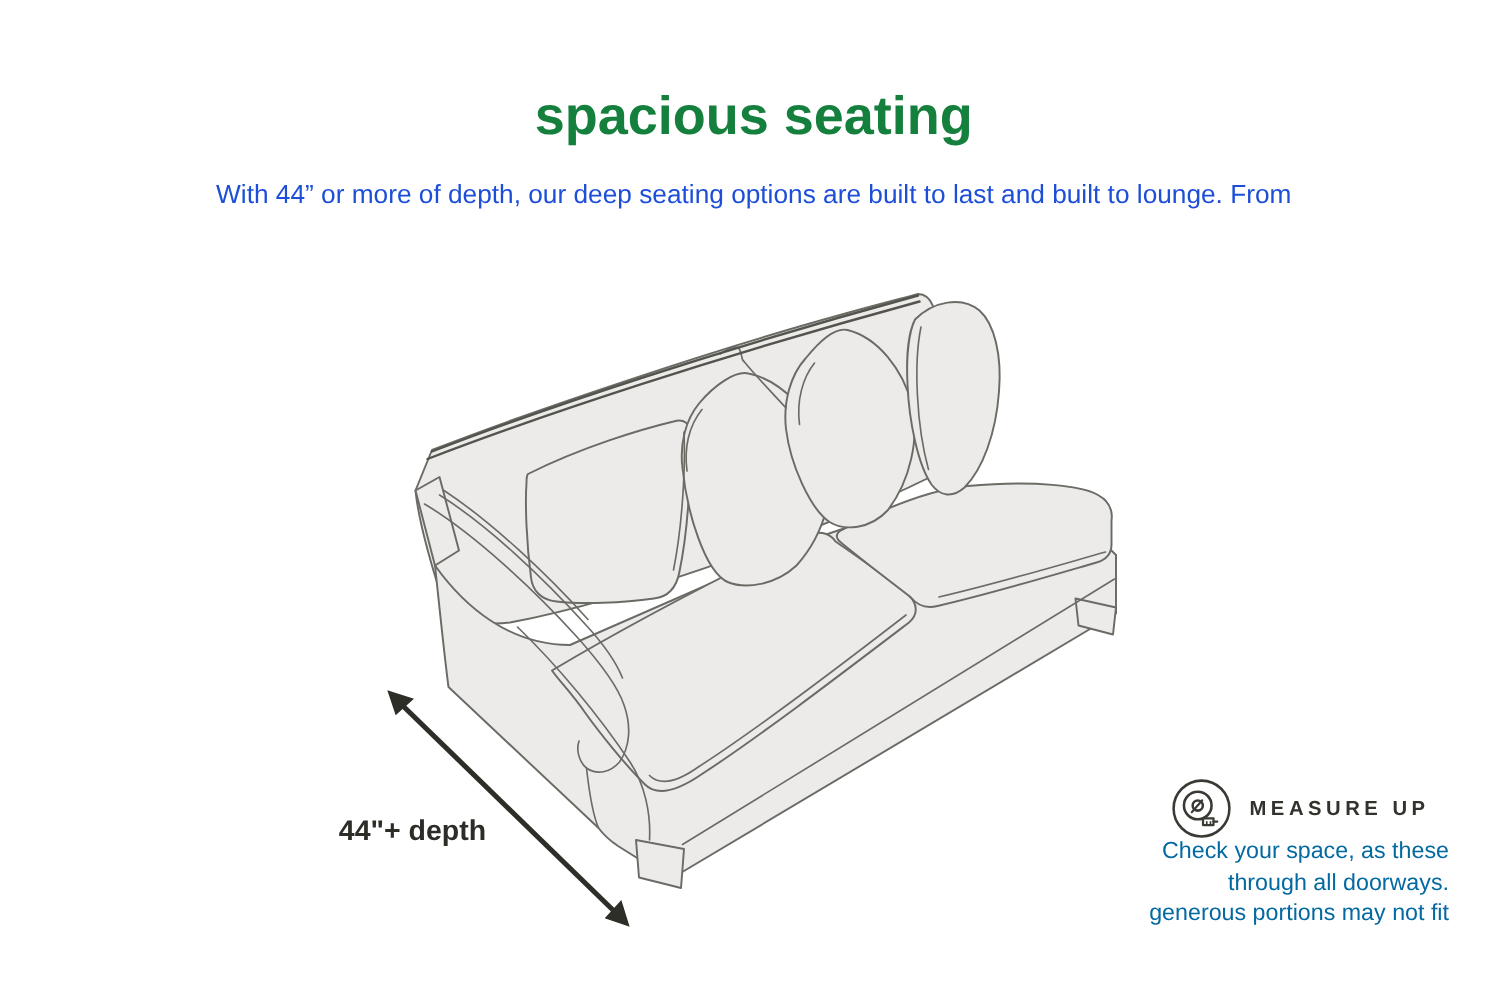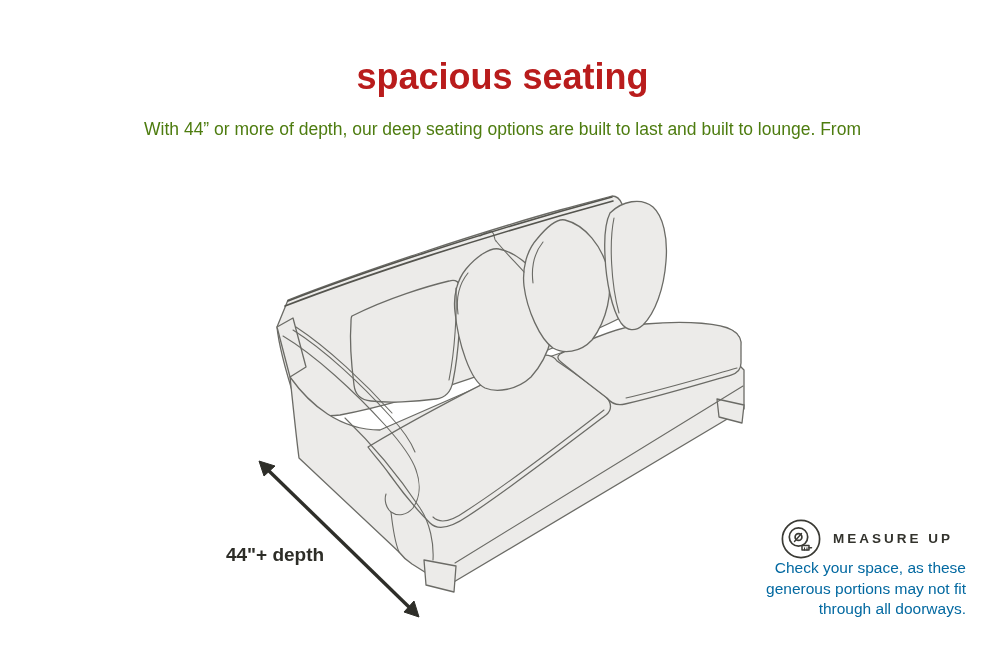--- a/index.html
+++ b/index.html
@@ -5,25 +5,25 @@
   html,body{margin:0;padding:0;}
   body{
     width:1005px;height:671px;position:relative;overflow:hidden;
     background:#ffffff;
     font-family:"Liberation Sans","DejaVu Sans",sans-serif;
   }
   .abs{position:absolute;}
   .page-title{
     left:0;right:0;top:56px;text-align:center;
     font-size:36px;font-weight:bold;letter-spacing:0px;
-    color:#b91c1c;
+    color:#15803d;
   }
   .intro{
     left:0;right:0;top:117px;text-align:center;
-    font-size:17.5px;line-height:25px;color:#4d7c0f;
+    font-size:17.5px;line-height:25px;color:#1d4ed8;
   }
   .intro div{white-space:nowrap;}
   .sofa-svg{left:0;top:0;width:1005px;height:671px;pointer-events:none;}
   .depth-label{
     left:180px;top:544px;width:190px;text-align:center;
     font-size:19px;font-weight:bold;color:#2d2d27;white-space:nowrap;
   }
   .measure-icon{left:780px;top:518px;width:42px;height:42px;}
   .measure-heading{
     left:833px;top:531px;
@@ -104,15 +104,15 @@
     <path d="M22,27.5 L29,27.5 L29,32 L22,32 Z" stroke-width="1.5"></path>
     <path d="M29,29.7 L31.5,29.7" stroke-width="1.5"></path>
     <path d="M24.5,29.8 L24.5,32" stroke-width="1.1"></path>
     <path d="M27,29.8 L27,32" stroke-width="1.1"></path>
     <path d="M14.5,23.5 L21.5,15.5" stroke-width="1.4"></path>
   </g>
 </svg>
 <div class="abs measure-heading">MEASURE UP</div>
 <div class="abs measure-note">
   <div>Check your space, as these</div>
+  <div>through all doorways.</div>
   <div>generous portions may not fit</div>
-  <div>through all doorways.</div>
 </div>
 
 </body></html>

